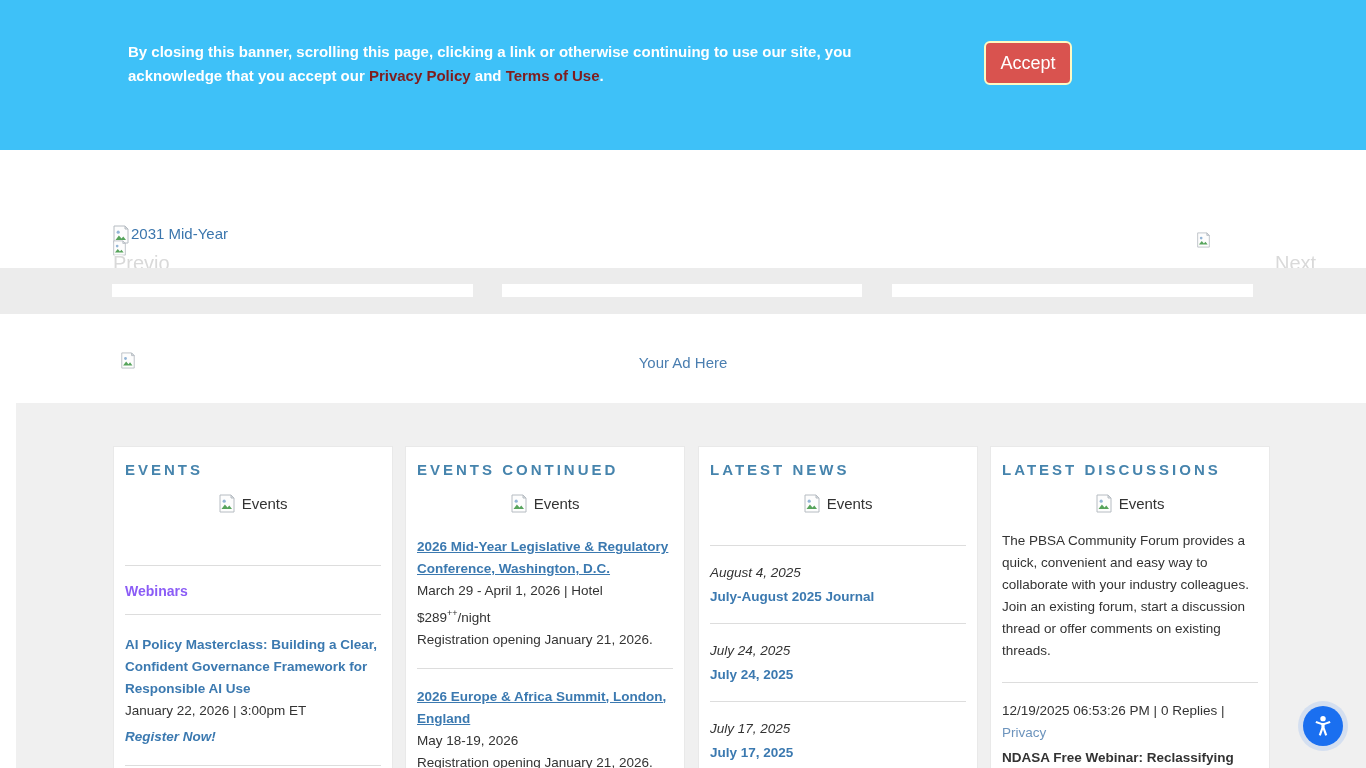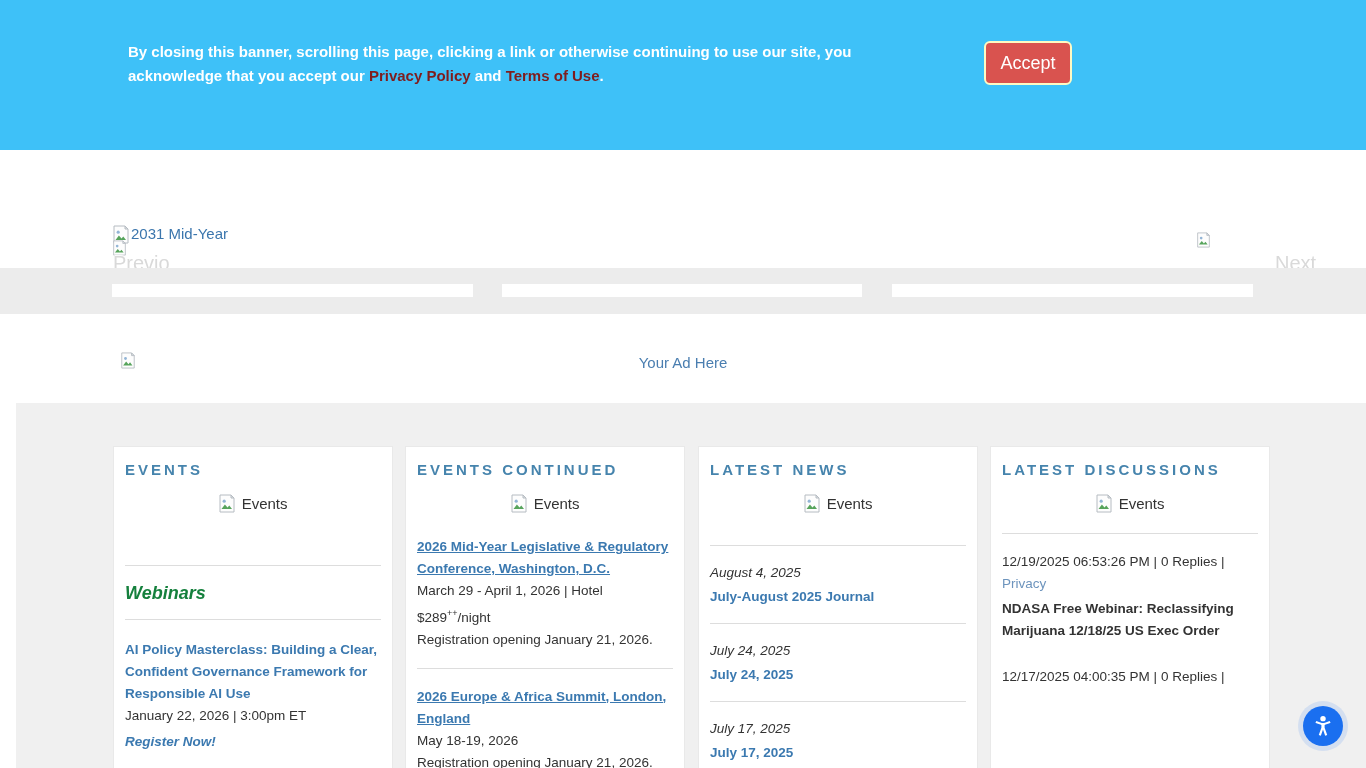--- a/index.html
+++ b/index.html
@@ -49,21 +49,21 @@
   .card h2 { font-size:15px; font-weight:bold; color:#4684ad; letter-spacing:3px; margin:2px 0 0; }
   .img-row { text-align:center; font-size:15px; color:#333; margin-top:16px; }
   .img-row .bimg { vertical-align:-4px; margin-right:1px; }
   .divider { border:none; border-top:1px solid #ddd; height:0; }
   .t { font-size:13.5px; line-height:22px; color:#333; }
   .blue-link { color:#3b79b0; text-decoration:none; font-weight:bold; cursor:pointer; }
   .u { text-decoration:underline; }
 
   
   .sp-1 { height:52px; }
-  .webinars-h { font-weight:bold; font-size:18px; color:#15803d; margin:17px 0 15px;font-style:italic; }
+  .webinars-h { font-weight:bold; font-size:14px; color:#8b5cf6; margin:17px 0 15px; }
   .ev-link { display:block; margin-top:19px; }
   .reg-link { display:inline-block; margin-top:4px; font-style:italic; }
   .hr-c1 { margin-top:17px; }
   .ev-link2 { display:block; margin-top:17px; }
 
   
   .sp-2 { height:6px; }
   .evc-link { display:block; margin-top:17px; }
   sup { font-size:9px; }
   .hr-c2 { margin:17px 0 0; }
@@ -222,20 +222,21 @@
       <h2>LATEST DISCUSSIONS</h2>
       <div class="img-row">
         <svg class="bimg" width="18" height="19" viewBox="0 0 18 19">
             <path d="M2 1 h11 l3 3 v14 h-14 z" fill="#fdfdfd" stroke="#b6bcc2"></path>
             <path d="M13 1 l3 3 h-3 z" fill="#dfe3e6" stroke="#b6bcc2"></path>
             <circle cx="6.2" cy="7.2" r="1.6" fill="#93b5d6"></circle>
             <path d="M3.5 15 l3.4-4.4 2.6 3 1.8-2 2.7 3.4z" fill="#57a45c"></path>
           </svg>
         <span>Events</span>
       </div>
+      <p class="t intro">The PBSA Community Forum provides a quick, convenient and easy way to collaborate with your industry colleagues. Join an existing forum, start a discussion thread or offer comments on existing threads.</p>
       <hr class="divider hr-c4">
       <p class="t disc-meta"><span>12/19/2025 06:53:26 PM | 0 Replies | </span><a class="comment-link">Privacy</a></p>
       <p class="t disc-title">NDASA Free Webinar: Reclassifying Marijuana 12/18/25 US Exec Order</p>
       <p class="t disc-meta disc-2"><span>12/17/2025 04:00:35 PM | 0 Replies | </span></p>
 
     </div>
 
   </div>
 
   <div class="a11y-btn">

